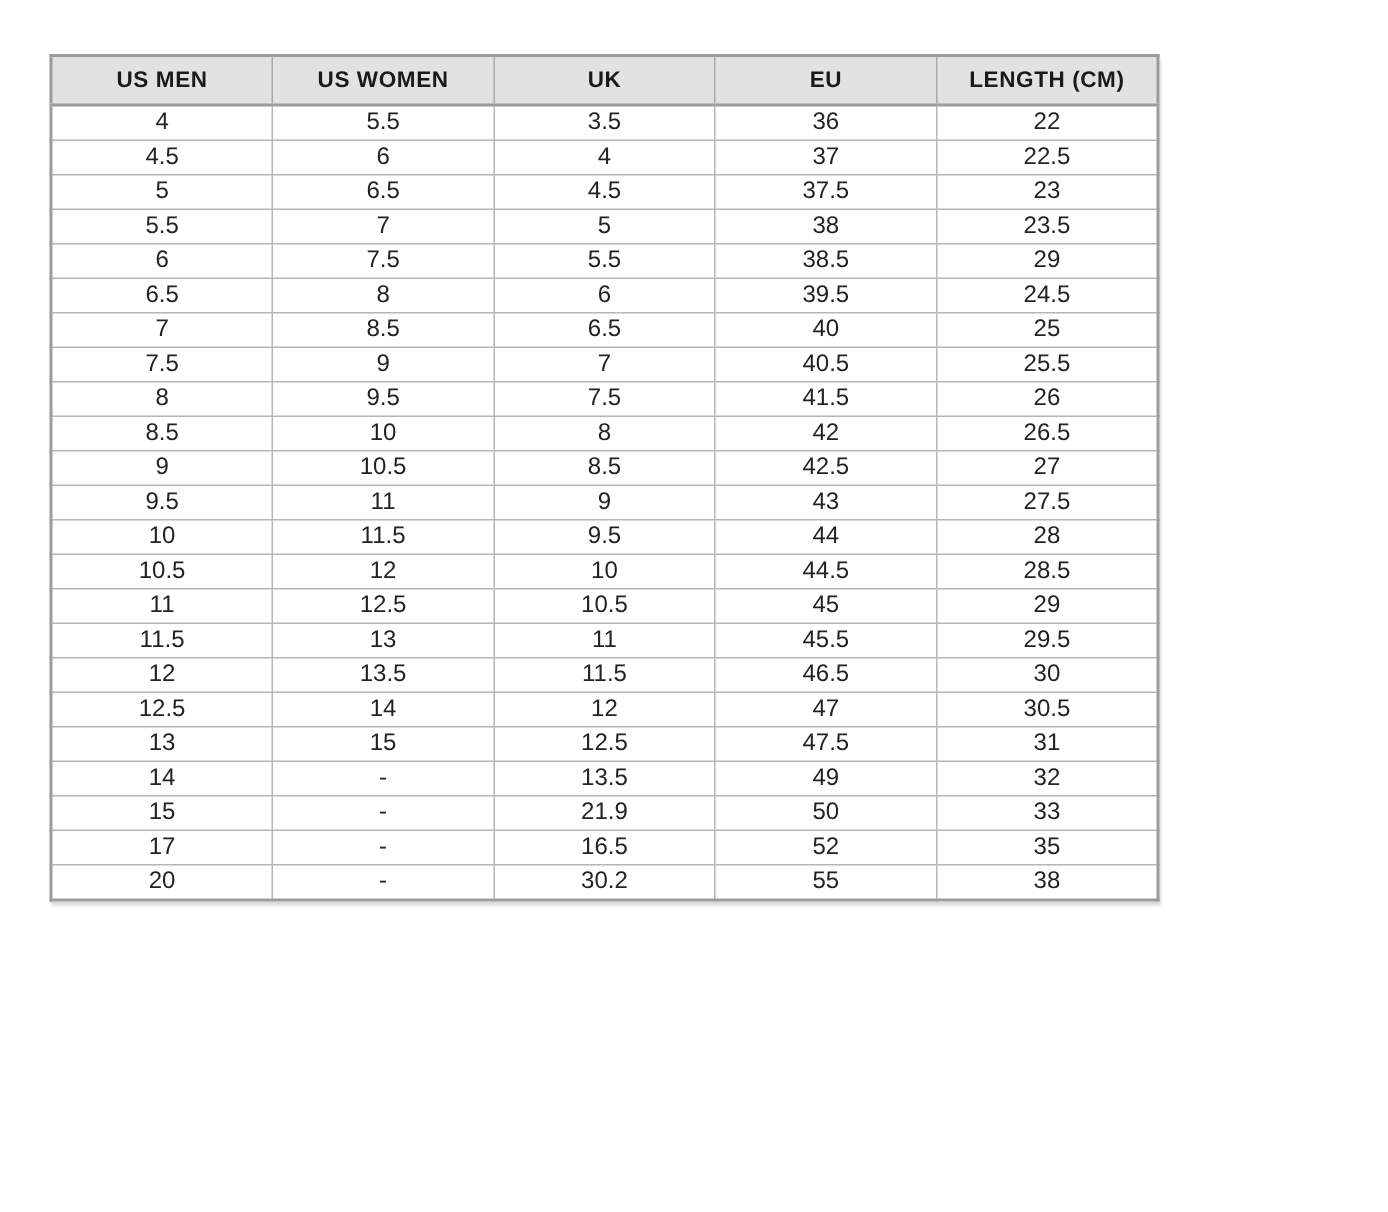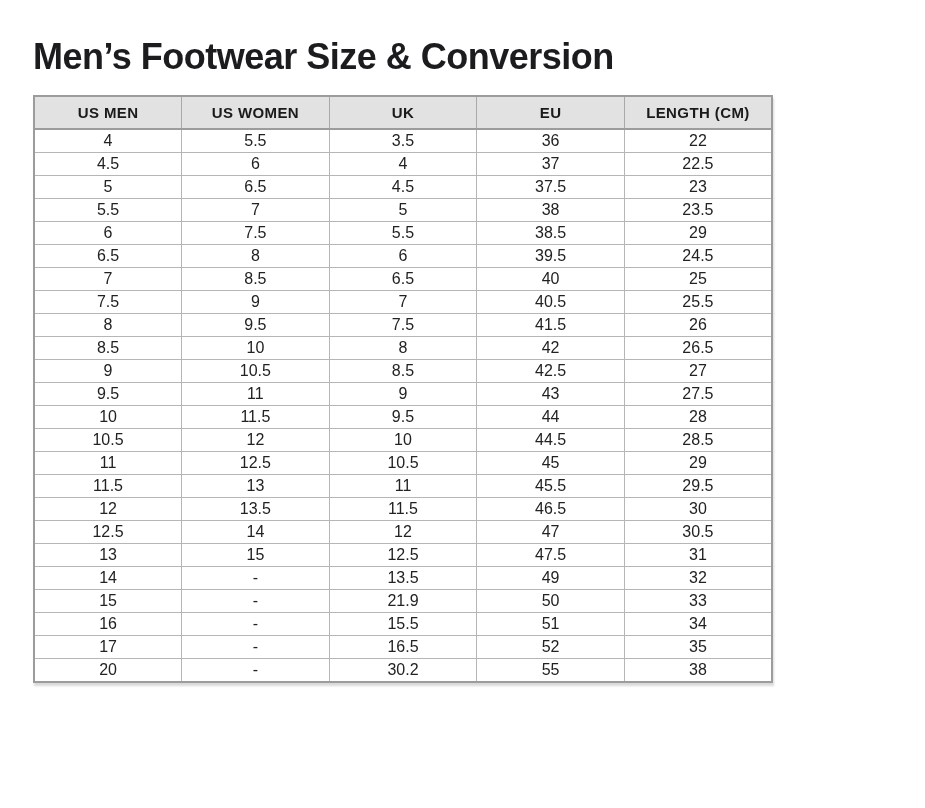--- a/index.html
+++ b/index.html
@@ -54,21 +54,20 @@
     vertical-align: middle;
     border: 1px solid #b6b6b6;
     padding: 0;
     background: #ffffff;
   }
 </style>
 </head>
 <body>
 
 <div class="page">
-  <h1 class="page-title">Men’s Footwear Size &amp; Conversion</h1>
 
   <table class="size-table">
     <thead>
       <tr>
           <th>US MEN</th>
           <th>US WOMEN</th>
           <th>UK</th>
           <th>EU</th>
           <th>LENGTH (CM)</th>
         </tr>
@@ -215,27 +214,20 @@
           <td>32</td>
         </tr>
         <tr>
           <td>15</td>
           <td>-</td>
           <td>21.9</td>
           <td>50</td>
           <td>33</td>
         </tr>
         <tr>
-          <td>16</td>
-          <td>-</td>
-          <td>15.5</td>
-          <td>51</td>
-          <td>34</td>
-        </tr>
-        <tr>
           <td>17</td>
           <td>-</td>
           <td>16.5</td>
           <td>52</td>
           <td>35</td>
         </tr>
         <tr>
           <td>20</td>
           <td>-</td>
           <td>30.2</td>

